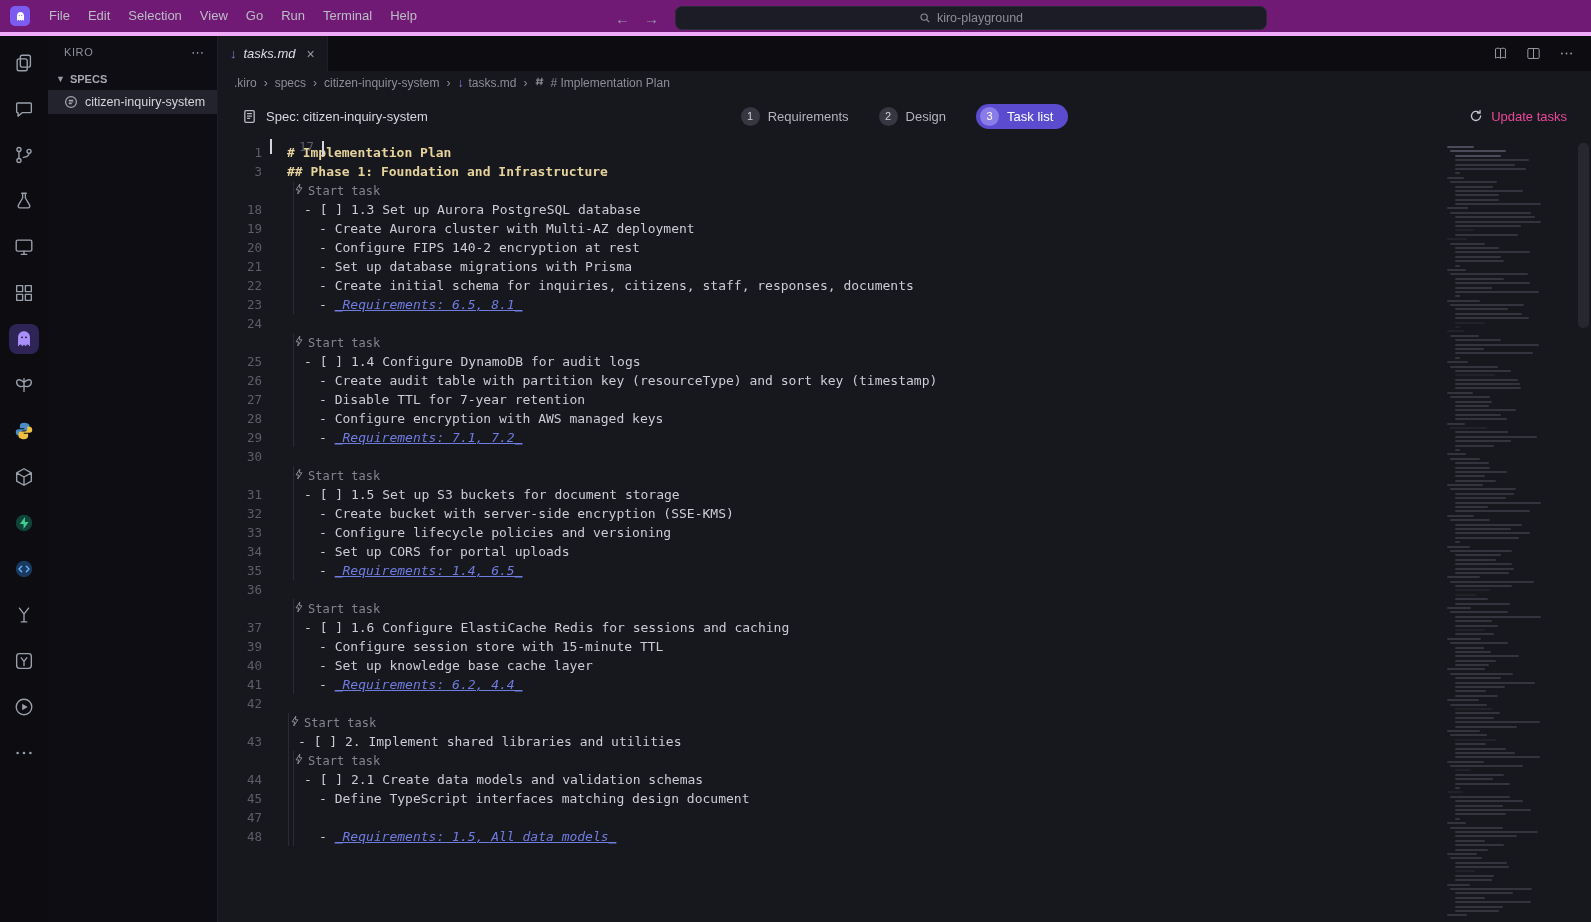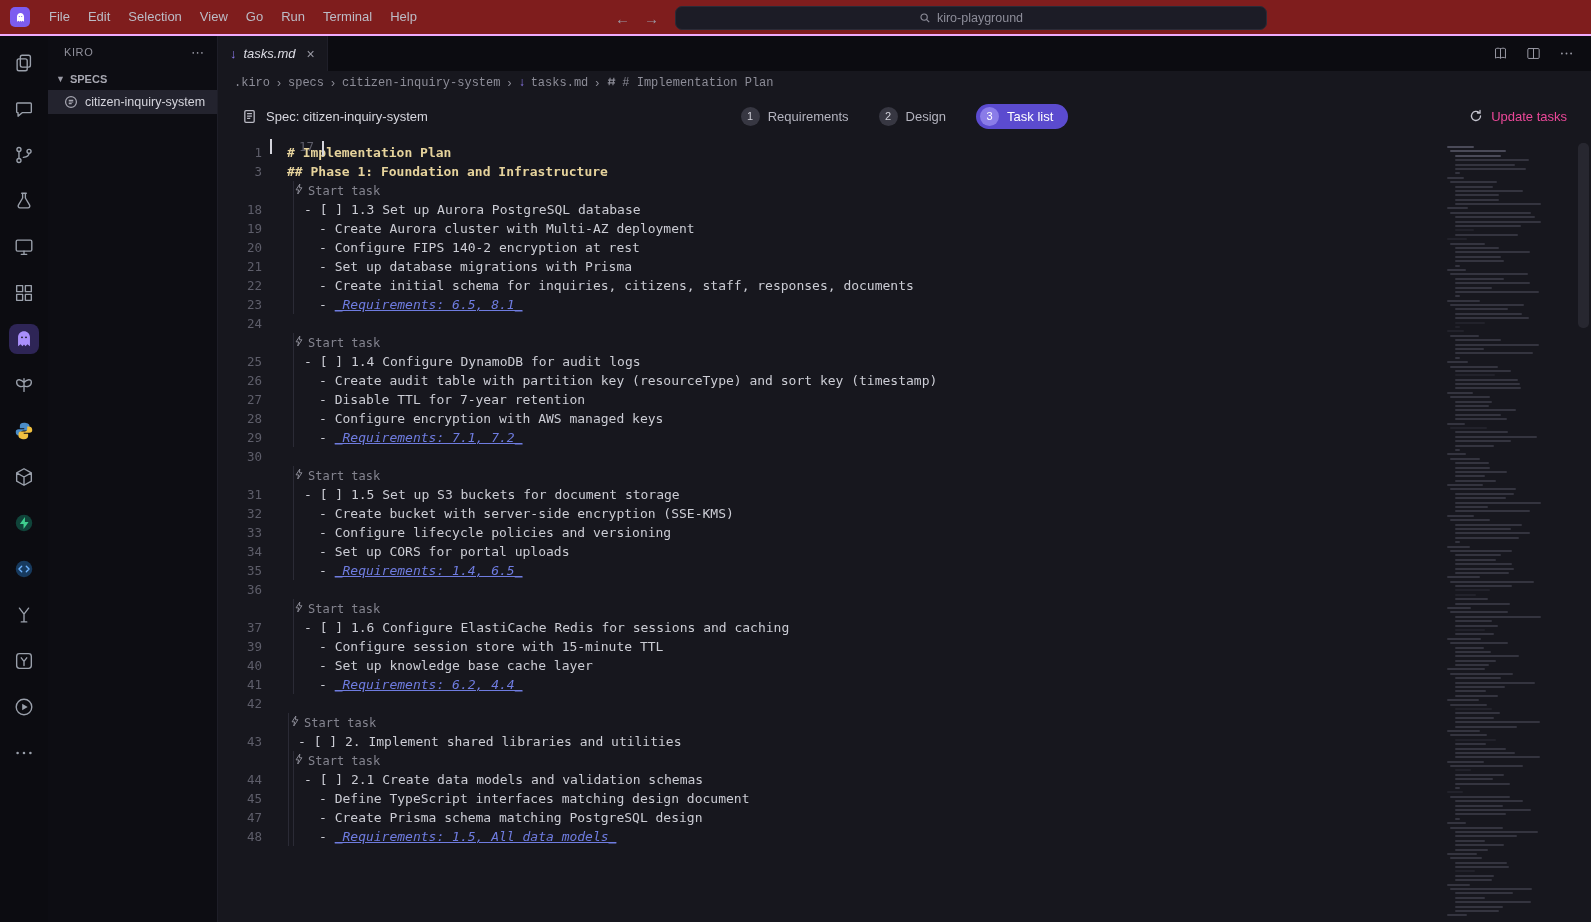--- a/index.html
+++ b/index.html
@@ -6,21 +6,21 @@
   html,body { width:1591px; height:922px; overflow:hidden; }
   body {
     background:#0c0c11;
     color:#c9c9d2;
     font-family:"Liberation Sans","DejaVu Sans",sans-serif;
     font-size:13px;
   }
   .app { display:flex; flex-direction:column; width:1591px; height:922px; }
 
   
-  .titlebar { height:36px; flex:none; background:#7f1d1d; display:flex; align-items:center; position:relative; border-bottom:2px solid #f0abfc; }
+  .titlebar { height:36px; flex:none; background:#701a75; display:flex; align-items:center; position:relative; border-bottom:4px solid #f0abfc; }
   .logo { width:20px; height:20px; margin:0 10px 0 10px; border-radius:5px; background:#7c5cf0; display:grid; place-items:center; }
   .logo svg { width:13px; height:13px; }
   .menus { display:flex; align-items:center; }
   .menu-item { padding:0 9px; height:36px; line-height:36px; color:#bcbcc6; font-size:13px; cursor:default; }
   .nav-arrows { position:absolute; left:615px; top:0; height:36px; display:flex; align-items:center; gap:14px; color:#9a9aa5; font-size:15px; }
   .searchbox { position:absolute; left:675px; top:6px; width:592px; height:24px; background:#1c1c26; border:1px solid #2b2b37; border-radius:7px; display:flex; align-items:center; justify-content:center; gap:6px; color:#8d8d99; font-size:12.5px; }
   .searchbox svg { width:12px; height:12px; }
 
   
   .main { flex:1; display:flex; min-height:0; }
@@ -46,21 +46,21 @@
 
   .tabbar { height:35px; flex:none; background:#0c0c11; display:flex; align-items:stretch; }
   .tab { display:flex; align-items:center; gap:7px; padding:0 12px; background:#17171e; border-right:1px solid #1f1f29; cursor:pointer; }
   .tab-label { font-style:italic; color:#dddde5; font-size:13px; }
   .md-icon { color:#8f7bf0; font-weight:bold; font-size:13px; }
   .tab-close { color:#9a9aa5; font-size:14px; margin-left:4px; cursor:pointer; }
   .tab-actions { margin-left:auto; display:flex; align-items:center; gap:16px; padding:0 16px; color:#9a9aa5; }
   .tab-actions svg { width:17px; height:17px; fill:none; stroke:currentColor; stroke-width:1.4; stroke-linecap:round; stroke-linejoin:round; cursor:pointer; }
 
   .breadcrumbs { height:24px; flex:none; display:flex; align-items:center; gap:7px; padding:0 16px; font-size:12px; color:#8d8d98; background:#17171e; }
-  .crumb { display:flex; align-items:center; gap:5px; cursor:pointer;font-family:Liberation Mono, monospace; }
+  .crumb { display:flex; align-items:center; gap:5px; cursor:pointer; }
   .crumb .md-icon { font-size:12px; }
   .crumb svg { width:11px; height:11px; stroke:#8d8d98; fill:none; stroke-width:1.6; }
 
   
   .specbar { height:42px; flex:none; display:grid; grid-template-columns:1fr auto 1fr; align-items:center; padding:0 24px; background:#17171e; }
   .spec-label { display:flex; align-items:center; gap:9px; color:#d6d6de; font-size:13px; }
   .spec-label svg { width:15px; height:15px; fill:none; stroke:#b9b9c3; stroke-width:1.4; }
   .steps { display:flex; align-items:center; gap:30px; }
   .step { display:flex; align-items:center; gap:8px; color:#b4b4bf; font-size:13px; cursor:pointer; }
   .step-num { width:19px; height:19px; border-radius:50%; background:#373742; color:#cfcfd8; font-size:11px; display:grid; place-items:center; }
@@ -373,21 +373,21 @@
             <div class="row blank"><span class="ln">42</span><span class="code"></span></div>
             <div class="row lens g1"><span class="ln"></span><span class="code lvl1"><span><svg viewBox="0 0 12 14">
                     <path d="M7 1L2.5 8H5.5L4.5 13L9.5 5.5H6.5L7 1z"></path>
                   </svg></span><span>Start task</span></span></div>
             <div class="row task g1"><span class="ln">43</span><span class="code lvl1">- [ ] 2. Implement shared libraries and utilities</span></div>
             <div class="row lens g1 g2"><span class="ln"></span><span class="code lvl2"><span><svg viewBox="0 0 12 14">
                     <path d="M7 1L2.5 8H5.5L4.5 13L9.5 5.5H6.5L7 1z"></path>
                   </svg></span><span>Start task</span></span></div>
             <div class="row task g1 g2"><span class="ln">44</span><span class="code lvl2">- [ ] 2.1 Create data models and validation schemas</span></div>
             <div class="row sub g1 g2"><span class="ln">45</span><span class="code">- Define TypeScript interfaces matching design document</span></div>
-            <div class="row sub g1 g2"><span class="ln">47</span><span class="code">- Create Prisma schema matching PostgreSQL design</span></div>
+            <div class="row sub g1 g2"><span class="ln">47</span></div>
             <div class="row req g1 g2"><span class="ln">48</span><span class="code"><span class="dash">- </span><span class="reqlink">_Requirements: 1.5, All data models_</span></span></div>
           </div>
         <div class="minimap" id="minimap">
             <div class="mm-row" style="background: rgb(74, 74, 88); margin-left: 2px; width: 26.7413px;"></div>
             <div class="mm-row" style="background: rgb(74, 74, 88); margin-left: 5px; width: 55.9126px;"></div>
             <div class="mm-row" style="background: rgb(74, 74, 88); margin-left: 10px; width: 45.8434px;"></div>
             <div class="mm-row" style="margin-left: 10px; width: 74.4916px;"></div>
             <div class="mm-row" style="margin-left: 10px; width: 59.53px;"></div>
             <div class="mm-row" style="margin-left: 10px; width: 71.1082px;"></div>
             <div class="mm-row" style="margin-left: 10px; width: 5px;"></div>

